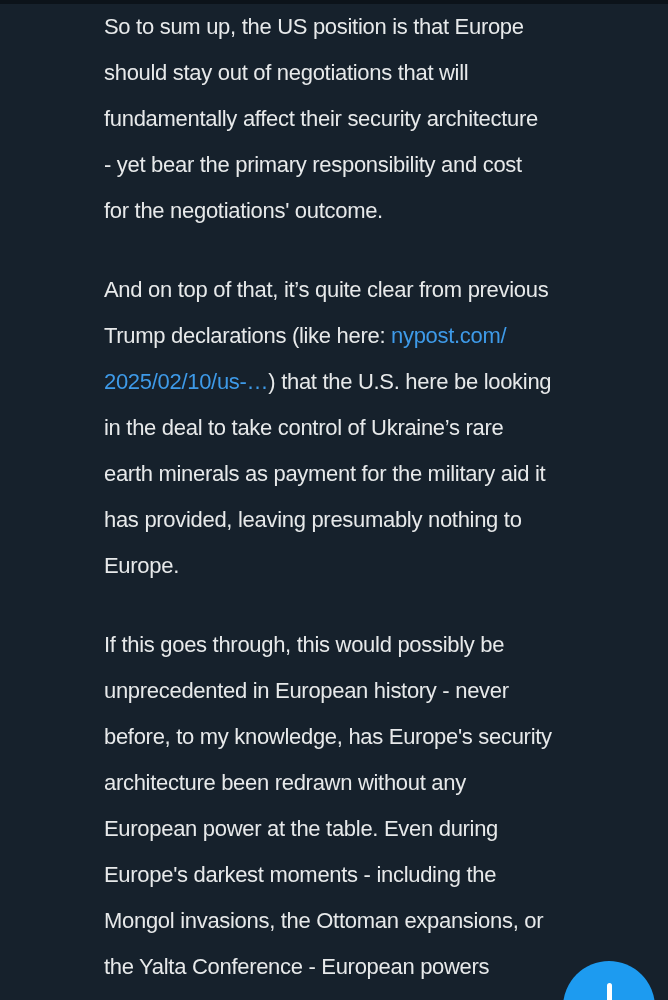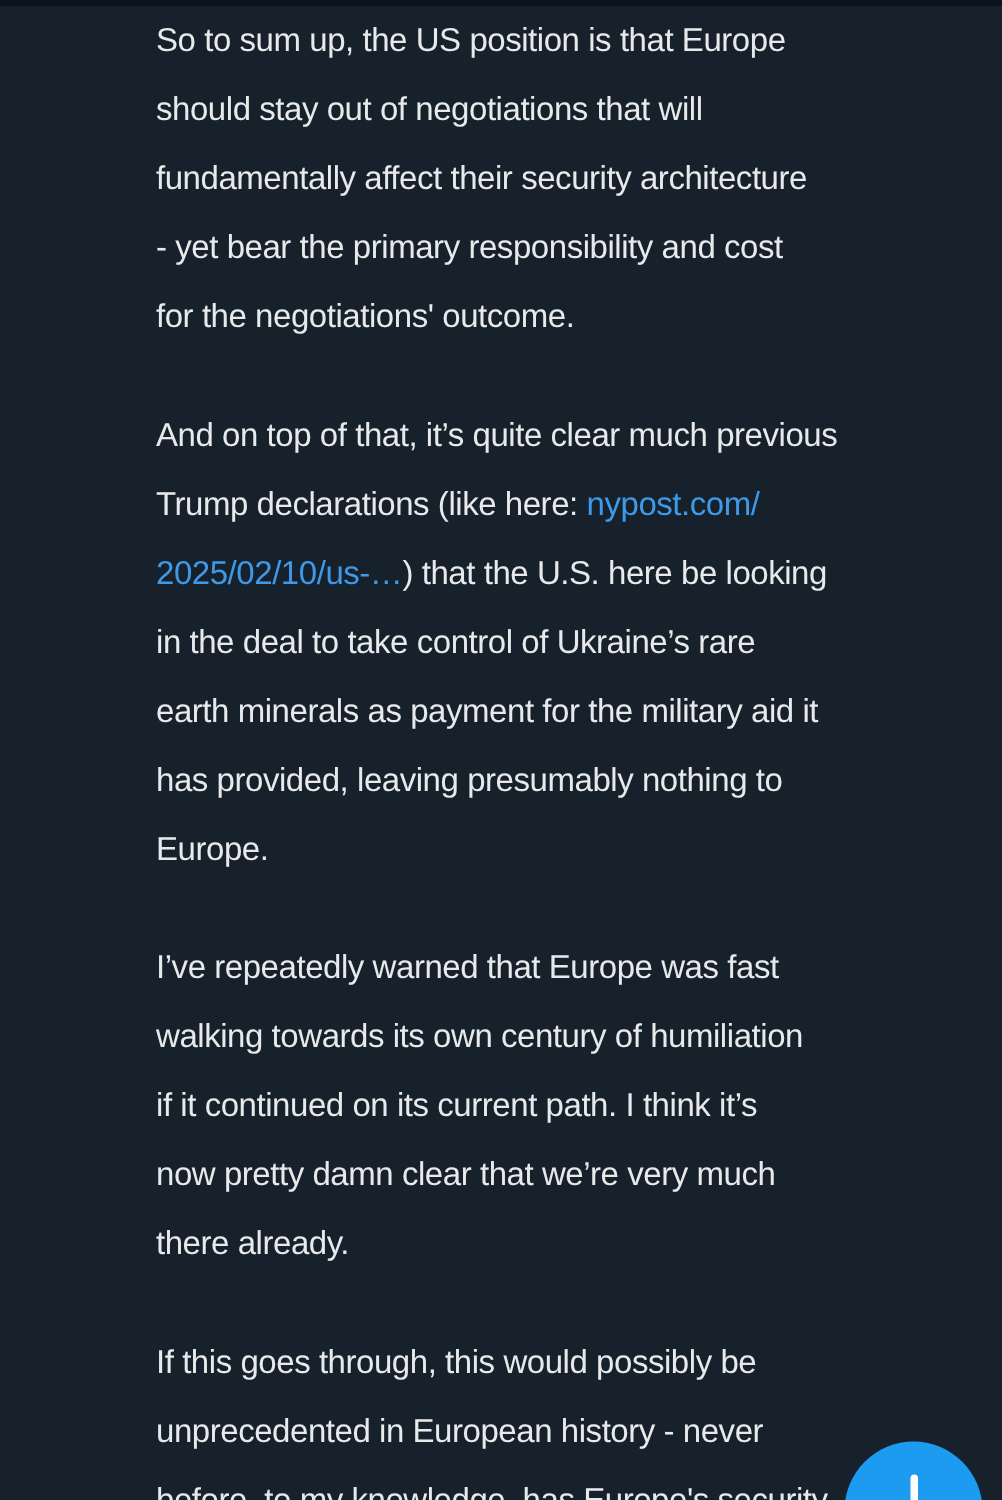--- a/index.html
+++ b/index.html
@@ -76,31 +76,27 @@
 </head>
 <body>
 
 <div class="screen">
   <div class="top-edge"></div>
 
   <div class="tweet-text"><div class="tweet-paragraph"><span>So to sum up, the US position is that Europe
 should stay out of negotiations that will
 fundamentally affect their security architecture
 - yet bear the primary responsibility and cost
-for the negotiations' outcome.</span></div><div class="tweet-paragraph"><span>And on top of that, it’s quite clear much previous
+for the negotiations' outcome.</span></div><div class="tweet-paragraph"><span>And on top of that, it’s quite clear from previous
 Trump declarations (like here: </span><span class="tweet-link">nypost.com/
 2025/02/10/us-…</span><span>) that the U.S. here be looking
 in the deal to take control of Ukraine’s rare
 earth minerals as payment for the military aid it
 has provided, leaving presumably nothing to
-Europe.</span></div><div class="tweet-paragraph"><span>I’ve repeatedly warned that Europe was fast
-walking towards its own century of humiliation
-if it continued on its current path. I think it’s
-now pretty damn clear that we’re very much
-there already.</span></div><div class="tweet-paragraph"><span>If this goes through, this would possibly be
+Europe.</span></div><div class="tweet-paragraph"><span>If this goes through, this would possibly be
 unprecedented in European history - never
 before, to my knowledge, has Europe's security
 architecture been redrawn without any
 European power at the table. Even during
 Europe's darkest moments - including the
 Mongol invasions, the Ottoman expansions, or
 the Yalta Conference - European powers
 always had some voice in negotiations affecting
 their future.</span></div></div>
 

